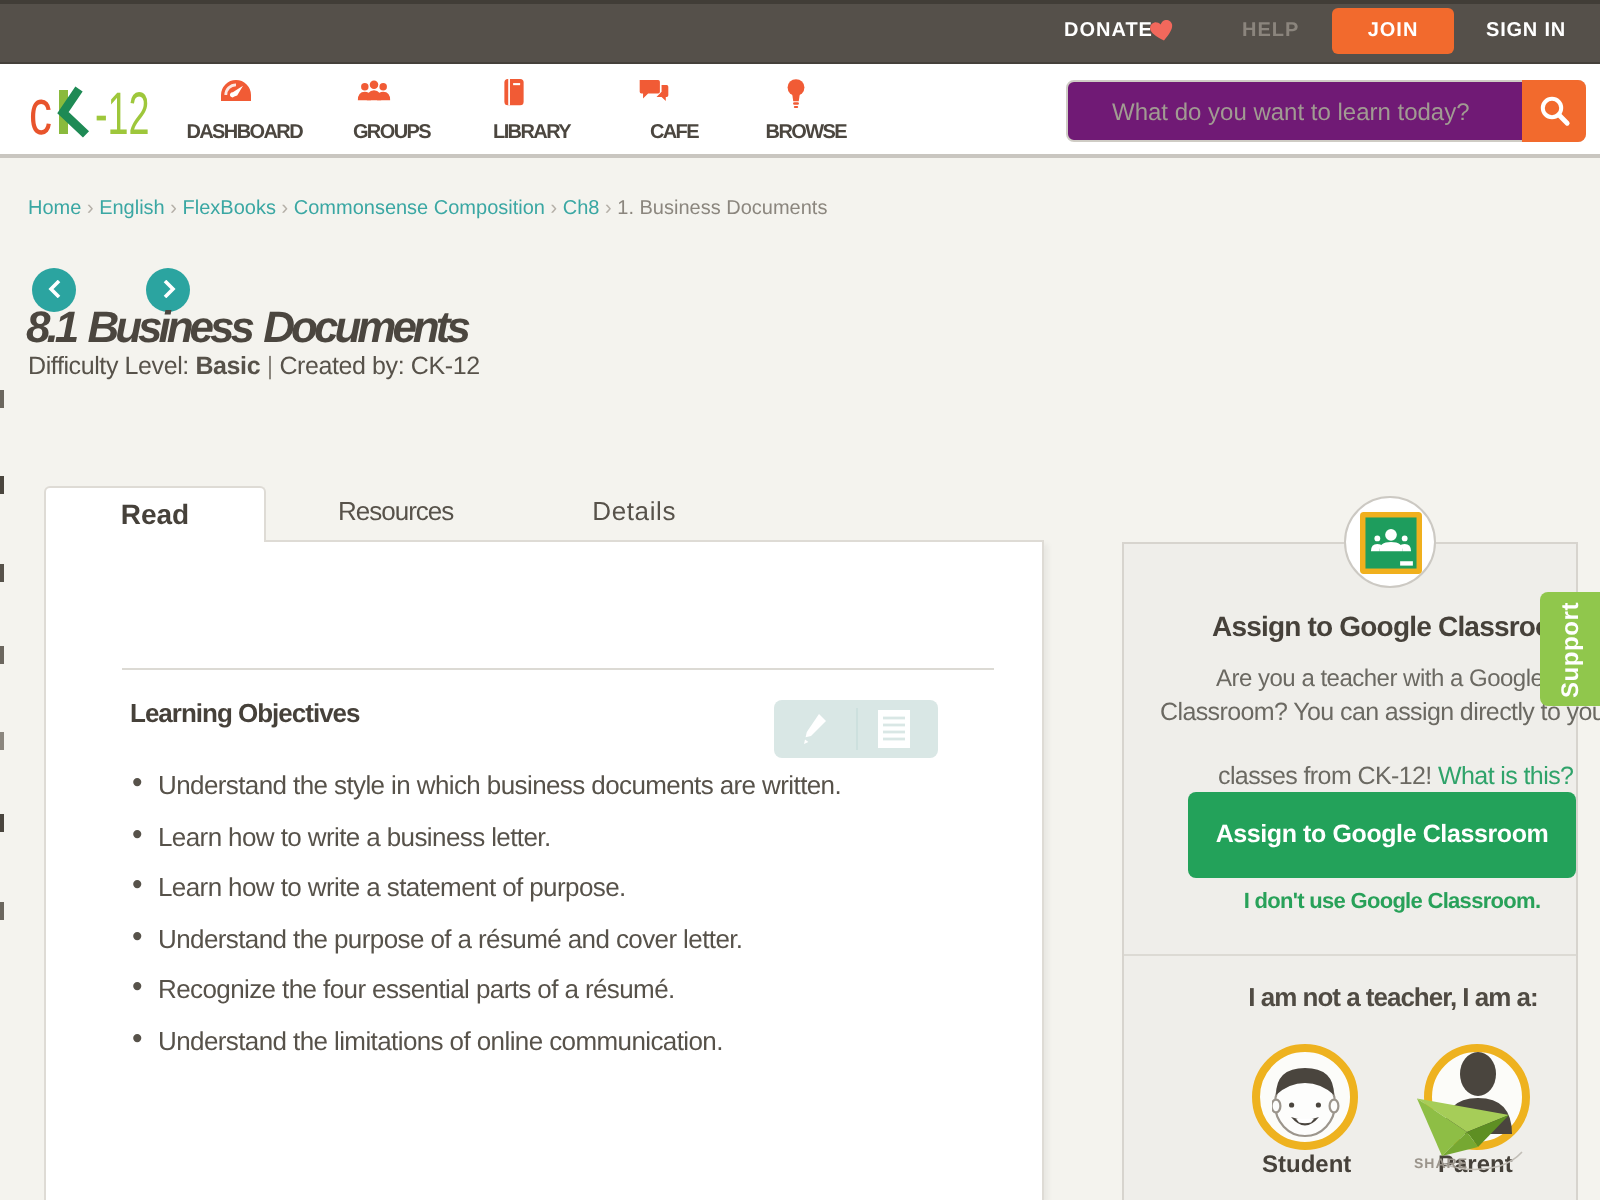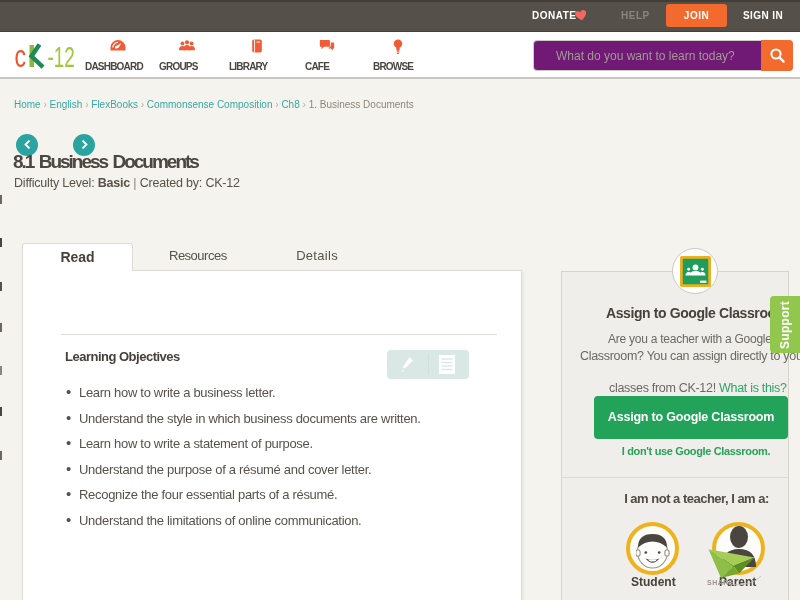--- a/index.html
+++ b/index.html
@@ -9,38 +9,38 @@
 
 
 .topbar { position:absolute; left:0; top:0; width:800px; height:32px; background:#55504a; border-top:2px solid #413d37; border-bottom:1px solid #44403a; }
 .donate { position:absolute; left:532px; top:10px; color:#fff; font-size:10px; font-weight:bold; letter-spacing:0.5px; }
 .help { position:absolute; left:621px; top:10px; color:#8b857d; font-size:10px; font-weight:bold; letter-spacing:0.5px; }
 .joinbtn { position:absolute; left:666px; top:4px; width:61px; height:23px; background:#f26a2d; border-radius:3px; color:#fff; font-size:10px; font-weight:bold; letter-spacing:0.5px; text-align:center; line-height:23px; }
 .signin { position:absolute; left:743px; top:10px; color:#fff; font-size:10px; font-weight:bold; letter-spacing:0.4px; }
 
 
 .header { position:absolute; left:0; top:32px; width:800px; height:47px; background:#fff; border-bottom:2px solid #c9c6c0; }
-.navitem { position:absolute; top:37px; height:34px; padding-top:24px; text-align:left; color:#4b463f; font-size:10px; font-weight:bold; letter-spacing:-0.8px; }
+.navitem { position:absolute; top:37px; height:34px; padding-top:24px; text-align:right; color:#4b463f; font-size:10px; font-weight:bold; letter-spacing:-0.8px; }
 .navitem svg { position:absolute; top:2px; left:50%; transform:translateX(-50%); }
 
 
 .search { position:absolute; left:533px; top:40px; width:260px; height:31px; background:#701a75; border:1px solid #cfccc5; border-radius:4px; }
 .search .ph { position:absolute; left:22px; top:8px; font-size:12px; color:#a19b92; }
 .sbtn { position:absolute; right:-1px; top:-1px; width:32px; height:31px; background:#f26a2d; border-radius:0 4px 4px 0; }
 
 
 .crumbs { position:absolute; left:14px; top:99px; font-size:10px; color:#3aa7a3; }
 .crumbs .sep { color:#b5b0a8; }
 .crumbs .last { color:#8b867e; }
 
 
 .navcirc { position:absolute; width:22px; height:22px; border-radius:50%; background:#2ba4a0; color:#fff; text-align:center; }
 
 
-.h1 { position:absolute; left:13px; top:151px; font-size:19px; font-weight:bold; color:#4b463f; letter-spacing:-2px; word-spacing:2px; }
+.h1 { position:absolute; left:13px; top:151px; font-size:22px; font-weight:bold; color:#4b463f; letter-spacing:-2px; word-spacing:2px;font-style:italic; }
 .sub { position:absolute; left:14px; top:176px; font-size:12.5px; color:#57524a; letter-spacing:-0.2px; }
 
 
 .tab-read { position:absolute; left:22px; top:243px; width:111px; height:28px; background:#fff; border:1px solid #dedbd5; border-bottom:none; border-radius:3px 3px 0 0; text-align:center; line-height:27px; font-size:14px; font-weight:bold; color:#46413a; z-index:3; }
 .tab-other { position:absolute; top:243px; height:28px; line-height:26px; font-size:13px; color:#57524a; }
 .panel { position:absolute; left:22px; top:270px; width:500px; height:330px; background:#fff; border:1px solid #dedbd5; border-bottom:none; box-shadow:2px 2px 3px rgba(0,0,0,0.05); z-index:2; }
 .panel .rule { position:absolute; left:38px; top:63px; width:436px; height:1px; background:#dcdad4; }
 .lo { position:absolute; left:42px; top:78px; font-size:13px; font-weight:bold; color:#46413a; letter-spacing:-0.5px; }
 .pill { position:absolute; left:364px; top:79px; width:82px; height:29px; background:#d9e7e5; border-radius:4px; }
 .pill .div { position:absolute; left:41px; top:4px; width:1px; height:21px; background:#cde0de; }
@@ -184,22 +184,22 @@
         <rect x="2" y="0" width="16" height="19" fill="#fff"></rect>
         <g stroke="#d9e7e5" stroke-width="1.4">
           <line x1="4.5" y1="4" x2="15.5" y2="4"></line>
           <line x1="4.5" y1="7.5" x2="15.5" y2="7.5"></line>
           <line x1="4.5" y1="11" x2="15.5" y2="11"></line>
           <line x1="4.5" y1="14.5" x2="15.5" y2="14.5"></line>
         </g>
       </svg>
   </div>
   <ul class="objs">
+    <li>Understand the style in which business documents are written.</li>
     <li>Learn how to write a business letter.</li>
-    <li>Understand the style in which business documents are written.</li>
     <li>Learn how to write a statement of purpose.</li>
     <li>Understand the purpose of a résumé and cover letter.</li>
     <li>Recognize the four essential parts of a résumé.</li>
     <li>Understand the limitations of online communication.</li>
   </ul>
 </div>
 
 <div class="sidebox"></div>
 <div class="gcircle"></div>
 <svg class="gcicon" width="31" height="31" viewBox="0 0 34 34">

